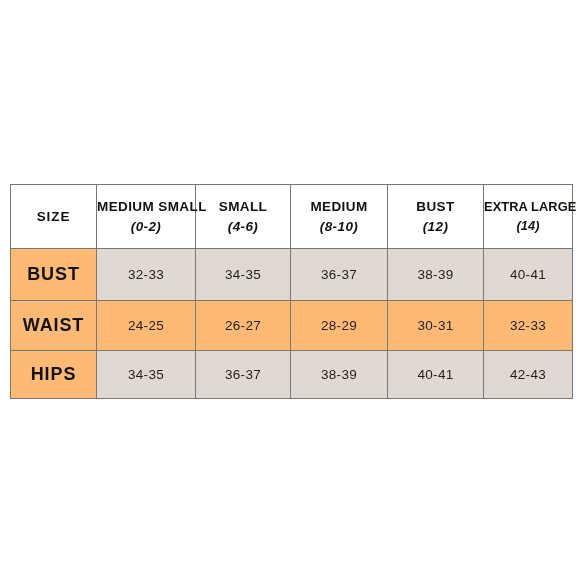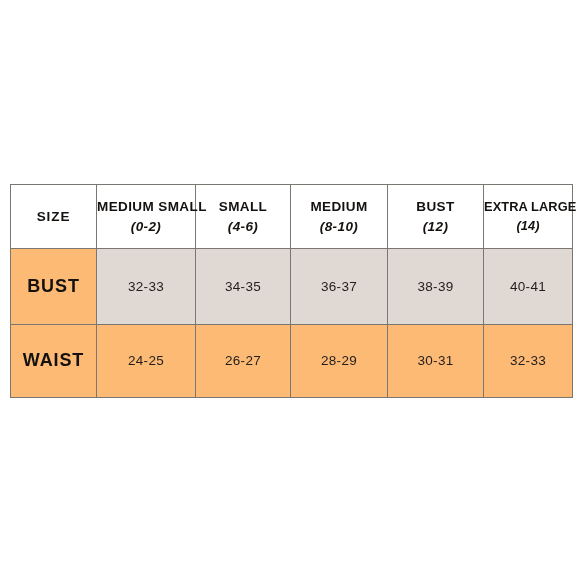--- a/index.html
+++ b/index.html
@@ -166,17 +166,25 @@
 
         <tr class="data-row-waist">
           <td class="row-label">WAIST</td>
           <td class="measure-cell">24-25</td>
           <td class="measure-cell">26-27</td>
           <td class="measure-cell">28-29</td>
           <td class="measure-cell">30-31</td>
           <td class="measure-cell">32-33</td>
         </tr>
 
+        <tr class="data-row-hips">
+          <td class="row-label">HIPS</td>
+          <td class="measure-cell shaded">34-35</td>
+          <td class="measure-cell shaded">36-37</td>
+          <td class="measure-cell shaded">38-39</td>
+          <td class="measure-cell shaded">40-41</td>
+          <td class="measure-cell shaded">42-43</td>
+        </tr>
       </tbody>
     </table>
   </div>
 
 </div>
 
 </body></html>

